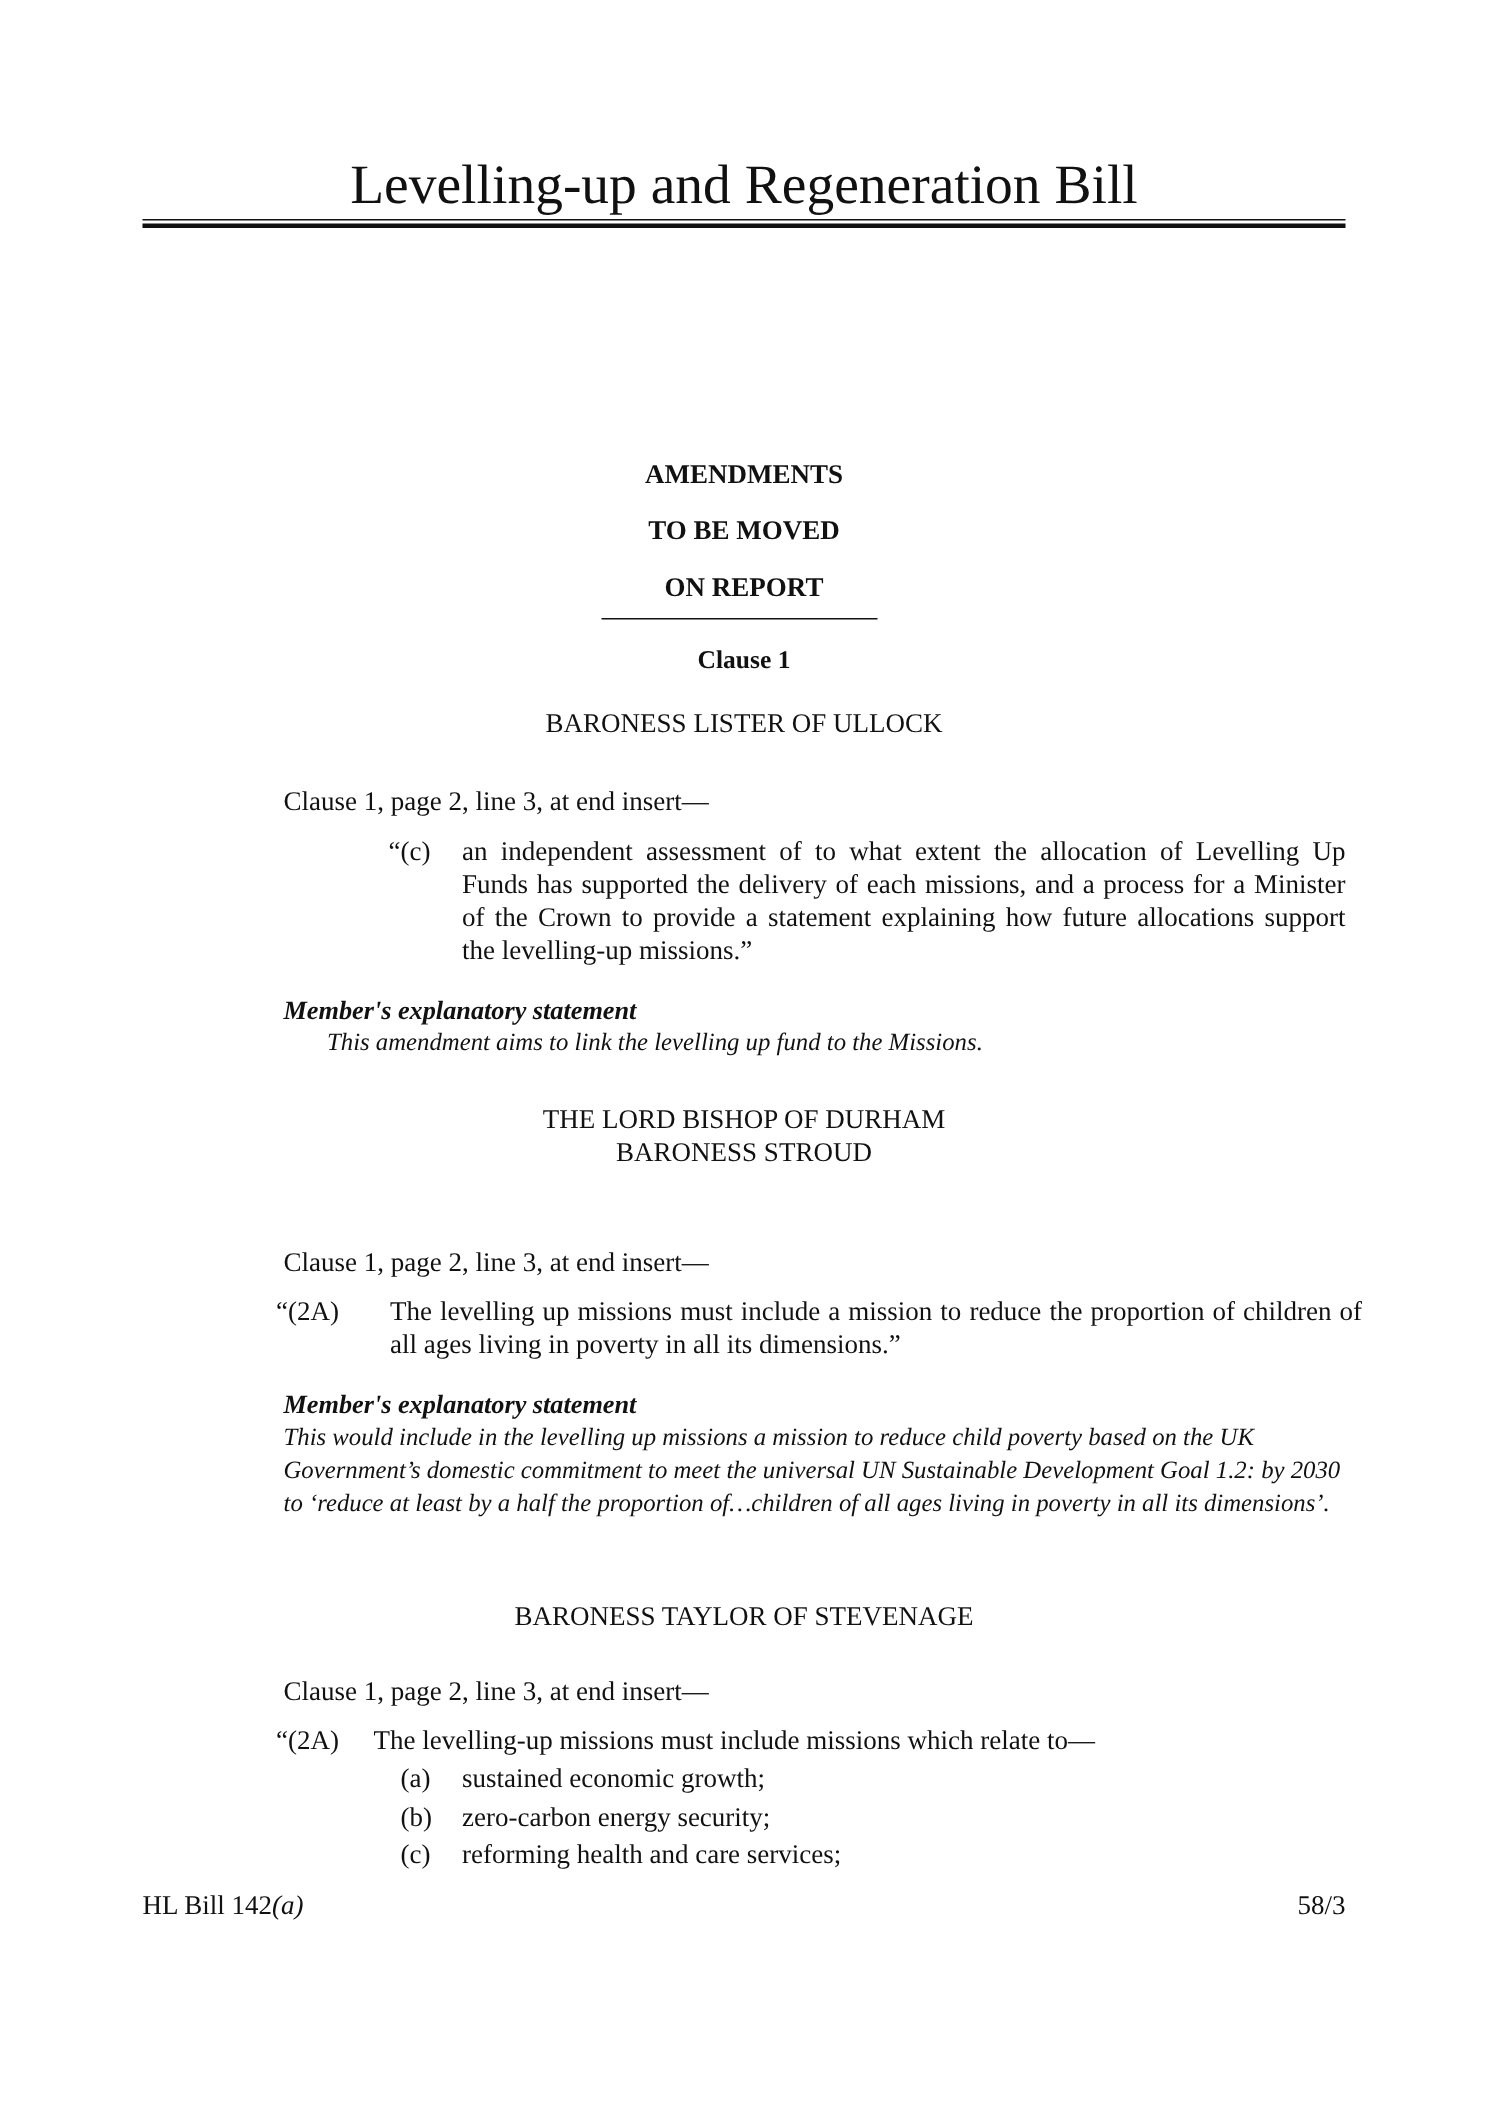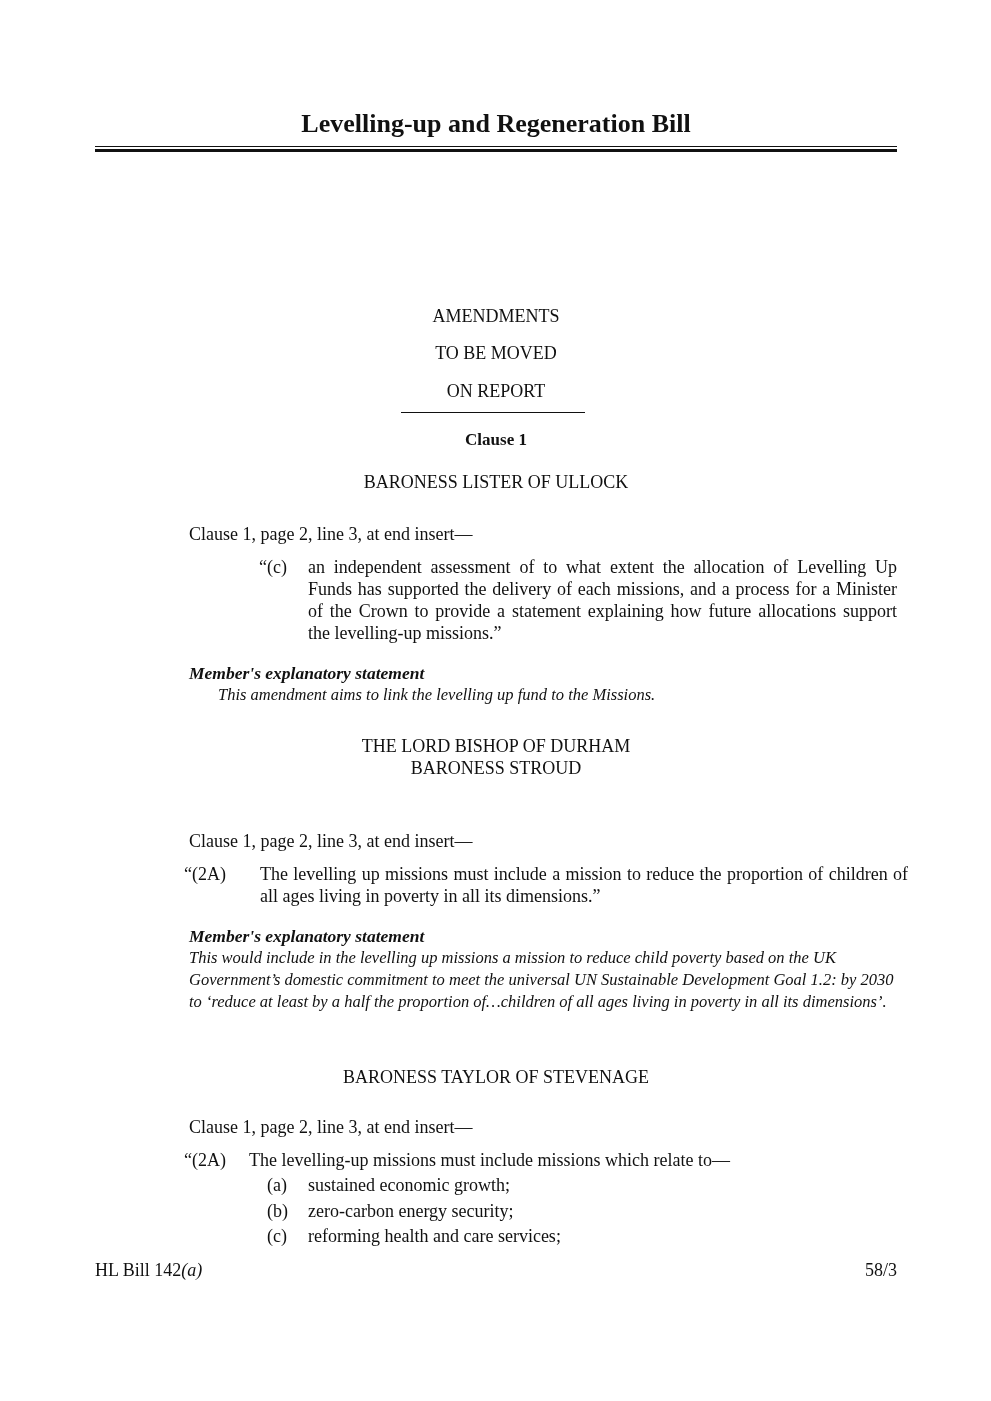--- a/index.html
+++ b/index.html
@@ -3,27 +3,27 @@
 <meta charset="utf-8">
 <style>
   html, body { margin: 0; padding: 0; background: #ffffff; }
   body {
     width: 991px; height: 1401px; position: relative; overflow: hidden;
     font-family: "Liberation Serif", "DejaVu Serif", serif;
     color: #111111;
   }
   .title {
     position: absolute; left: 95px; width: 802px; top: 104px;
-    text-align: center; font-size: 26px; font-weight: bold; line-height: 40px;
+    text-align: center; font-size: 37px; font-weight: normal; line-height: 40px;
   }
   .title-rule-thin { position: absolute; left: 95px; width: 802px; top: 146px; height: 1px; background: #111; }
   .title-rule-thick { position: absolute; left: 95px; width: 802px; top: 149px; height: 3px; background: #111; }
 
   .center { position: absolute; left: 95px; width: 802px; text-align: center; font-size: 18px; }
-  .heading-line { line-height: 22px; }
+  .heading-line { line-height: 22px; font-weight: bold; }
   .short-rule { position: absolute; left: 401px; width: 184px; top: 412px; height: 1px; background: #111; }
   .clause-heading { font-weight: bold; font-size: 17px; }
 
   .p { position: absolute; font-size: 18px; line-height: 22px; }
   .block { position: absolute; font-size: 18px; line-height: 22px; }
   .justify { text-align: justify; }
   .label { position: absolute; }
   .explain-head { font-style: italic; font-weight: bold; font-size: 17.5px; }
   .explain-body { font-style: italic; font-size: 16.5px; line-height: 22px; }
   .names .name-line { line-height: 21.5px; }

